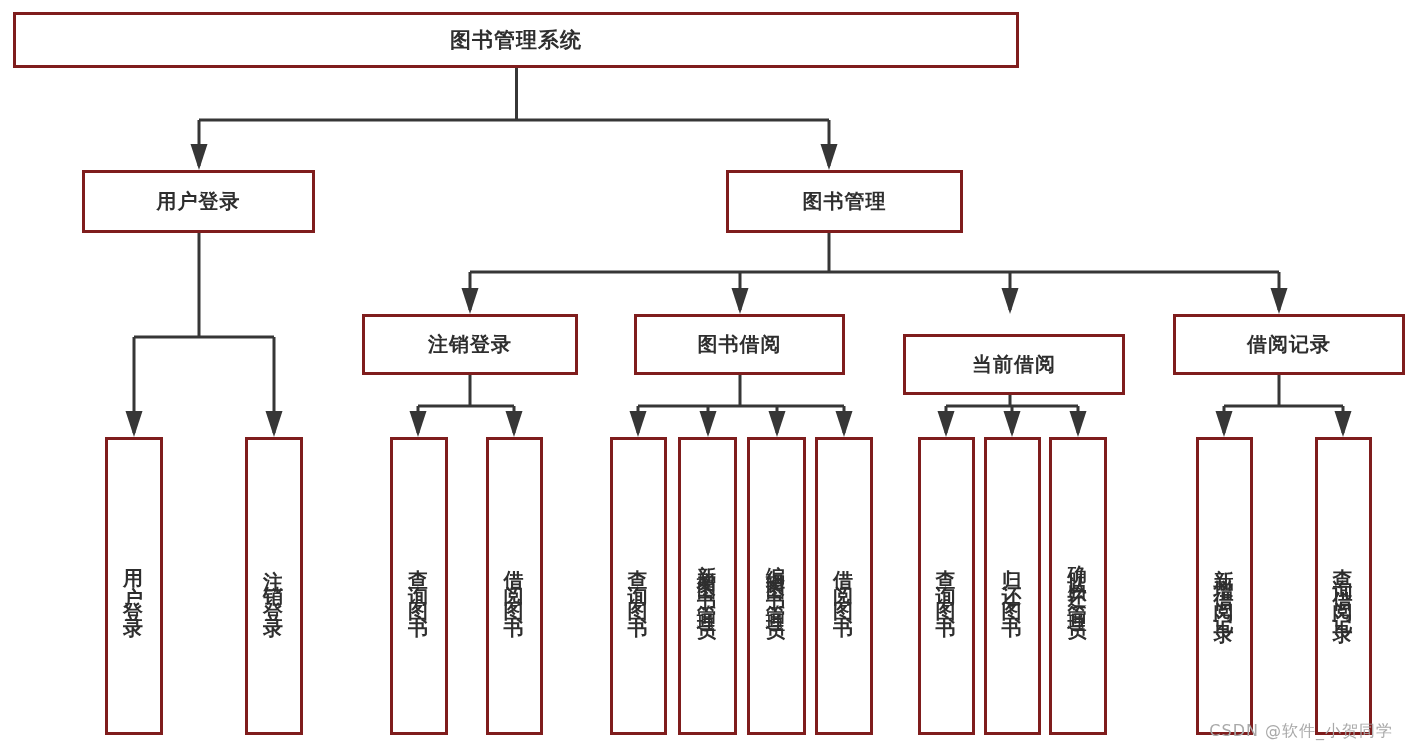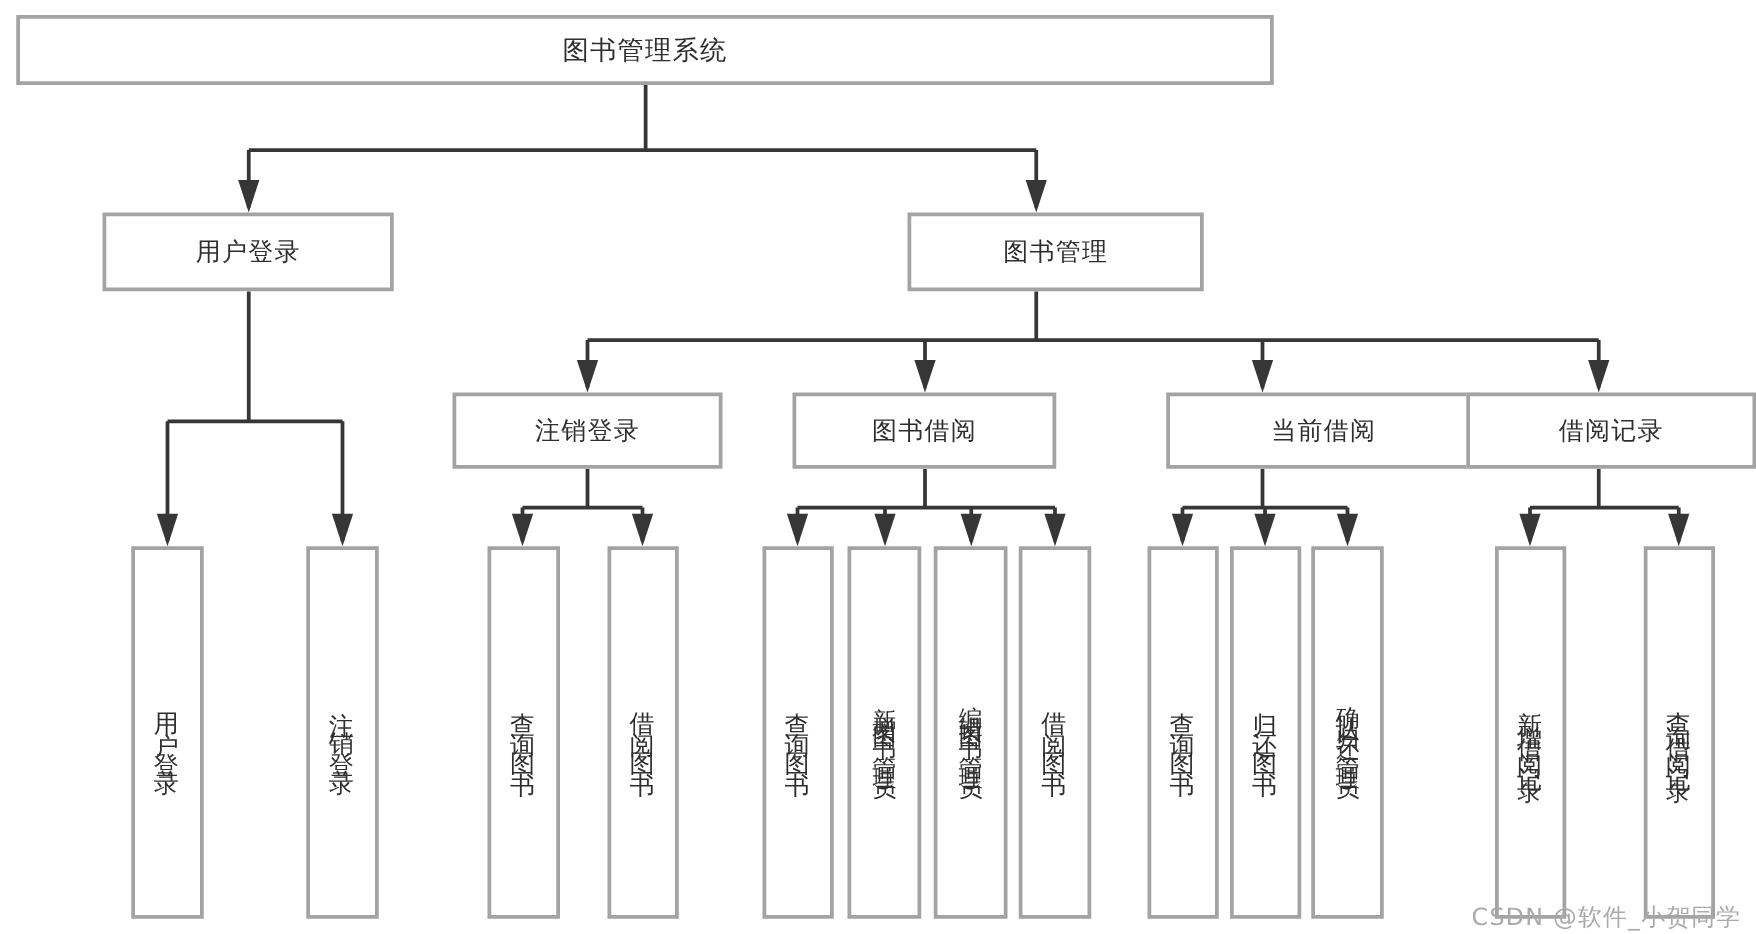--- a/index.html
+++ b/index.html
@@ -14,47 +14,48 @@
     overflow: hidden;
   }
   #connectors {
     position: absolute;
     left: 0; top: 0;
     width: 1405px; height: 747px;
     z-index: 1;
   }
   .node {
     position: absolute;
-    border: 3px solid #a3a3a3;
+    border: 3px solid #7f1d1d;
     background: #ffffff;
     display: flex;
     align-items: center;
     justify-content: center;
     z-index: 2;
     font-size: 20px;
     letter-spacing: 1px;
     white-space: nowrap;
+    font-weight: bold;
   }
   .root  { left: 13px;  top: 12px;  width: 1006px; height: 56px; font-size: 21px; }
   .lvl2  { top: 170px; height: 63px; }
   .lvl3  { top: 314px; height: 61px; }
   .leaf  {
     top: 437px; height: 298px;
     writing-mode: vertical-rl;
     text-orientation: mixed;
   }
   .v4 { letter-spacing: 16px; }
   .v6 { letter-spacing: 11px; }
   .v9 { letter-spacing: 8px; font-size: 19px; }
   #watermark {
     position: absolute;
     right: 12px;
     top: 721px;
     z-index: 3;
-    font-size: 19px;
+    font-size: 16px;
     color: #a9a9a9;
     letter-spacing: 1px;
     white-space: nowrap;
   }
 </style>
 </head>
 <body>
 
 <div id="canvas">
 
@@ -91,21 +92,21 @@
     </g>
   </svg>
 
   <div class="node root">图书管理系统</div>
 
   <div class="node lvl2" style="left:82px; width:233px;">用户登录</div>
   <div class="node lvl2" style="left:726px; width:237px;">图书管理</div>
 
   <div class="node lvl3" style="left:362px; width:216px;">注销登录</div>
   <div class="node lvl3" style="left:634px; width:211px;text-align:right;">图书借阅</div>
-  <div class="node lvl3" style="left:933px; width:252px;">当前借阅</div>
+  <div class="node lvl3" style="left:903px; width:222px;margin-top:20px;">当前借阅</div>
   <div class="node lvl3" style="left:1173px; width:232px;">借阅记录</div>
 
   <div class="node leaf v4" style="left:105px; width:58px;">用户登录</div>
   <div class="node leaf v4" style="left:245px; width:58px;">注销登录</div>
 
   <div class="node leaf v4" style="left:390px; width:58px;">查询图书</div>
   <div class="node leaf v4" style="left:486px; width:57px;">借阅图书</div>
 
   <div class="node leaf v4" style="left:610px; width:57px;">查询图书</div>
   <div class="node leaf v9" style="left:678px; width:59px;">新增图书（管理员）</div>

